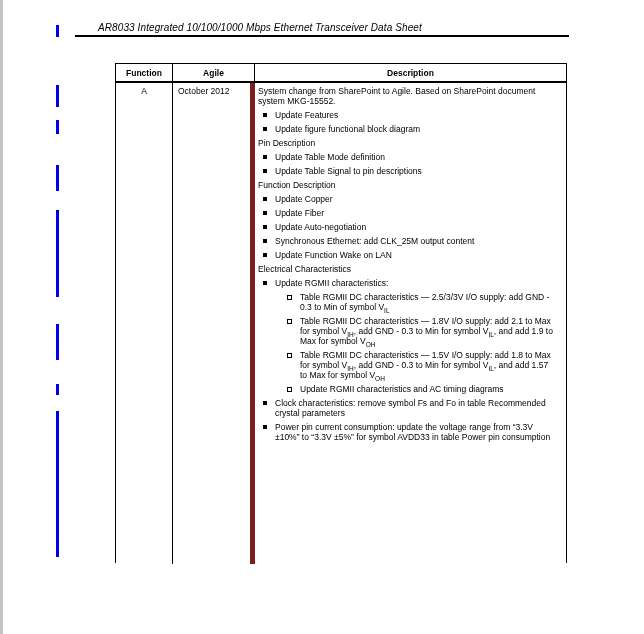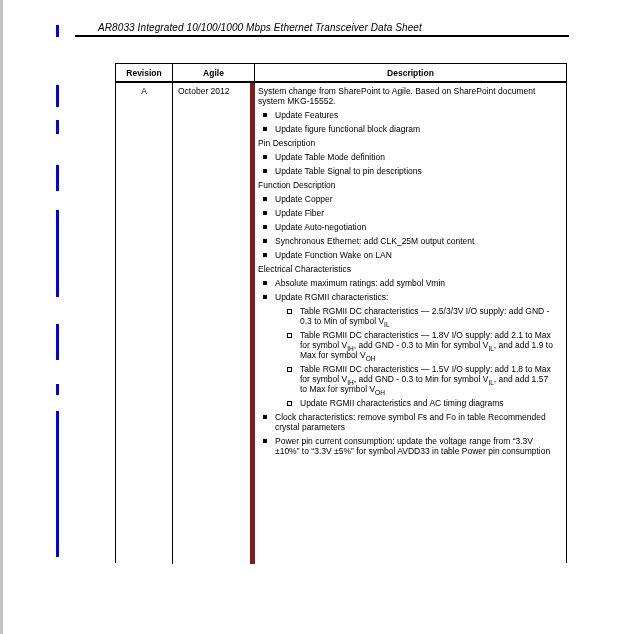--- a/index.html
+++ b/index.html
@@ -59,42 +59,41 @@
     <div class="change-bar" style="top: 120px; height: 14px; background: rgb(0, 0, 238);"></div>
     <div class="change-bar" style="top: 165px; height: 26px; background: rgb(0, 0, 238);"></div>
     <div class="change-bar" style="top: 210px; height: 87px; background: rgb(0, 0, 238);"></div>
     <div class="change-bar" style="top: 324px; height: 36px; background: rgb(0, 0, 238);"></div>
     <div class="change-bar" style="top: 384px; height: 11px; background: rgb(0, 0, 238);"></div>
     <div class="change-bar" style="top: 411px; height: 146px; background: rgb(0, 0, 238);"></div>
   </div>
 
 <div class="rev-table">
   <div class="thead">
-    <div class="th col-rev">Revision</div>
+    <div class="th col-rev">Function</div>
     <div class="th col-date">Agile</div>
     <div class="th col-desc">Description</div>
   </div>
   <div class="tbody">
     <div class="td td-rev">A</div>
     <div class="td td-date">October 2012</div>
     <div class="td td-desc items">
         <div class="item para"><span>System change from SharePoint to Agile. Based on SharePoint document system MKG-15552.</span></div>
         <div class="item bullet"><span class="marker-sq"></span><span>Update Features</span></div>
         <div class="item bullet"><span class="marker-sq"></span><span>Update figure functional block diagram</span></div>
         <div class="item heading"><span>Pin Description</span></div>
         <div class="item bullet"><span class="marker-sq"></span><span>Update Table Mode definition</span></div>
         <div class="item bullet"><span class="marker-sq"></span><span>Update Table Signal to pin descriptions</span></div>
         <div class="item heading"><span>Function Description</span></div>
         <div class="item bullet"><span class="marker-sq"></span><span>Update Copper</span></div>
         <div class="item bullet"><span class="marker-sq"></span><span>Update Fiber</span></div>
         <div class="item bullet"><span class="marker-sq"></span><span>Update Auto-negotiation</span></div>
         <div class="item bullet"><span class="marker-sq"></span><span>Synchronous Ethernet: add CLK_25M output content</span></div>
         <div class="item bullet"><span class="marker-sq"></span><span>Update Function Wake on LAN</span></div>
         <div class="item heading"><span>Electrical Characteristics</span></div>
-        <div class="item bullet"><span class="marker-sq"></span><span>Absolute maximum ratings: add symbol Vmin</span></div>
         <div class="item bullet"><span class="marker-sq"></span><span>Update RGMII characteristics:</span></div>
         <div class="item sub-bullet"><span class="marker-osq"></span><span>Table RGMII DC characteristics — 2.5/3/3V I/O supply: add GND - 0.3 to Min of symbol V<sub>IL</sub></span></div>
         <div class="item sub-bullet"><span class="marker-osq"></span><span>Table RGMII DC characteristics — 1.8V I/O supply: add 2.1 to Max for symbol V<sub>IH</sub>, add GND - 0.3 to Min for symbol V<sub>IL</sub>, and add 1.9 to Max for symbol V<sub>OH</sub></span></div>
         <div class="item sub-bullet"><span class="marker-osq"></span><span>Table RGMII DC characteristics — 1.5V I/O supply: add 1.8 to Max for symbol V<sub>IH</sub>, add GND - 0.3 to Min for symbol V<sub>IL</sub>, and add 1.57 to Max for symbol V<sub>OH</sub></span></div>
         <div class="item sub-bullet"><span class="marker-osq"></span><span>Update RGMII characteristics and AC timing diagrams</span></div>
         <div class="item bullet"><span class="marker-sq"></span><span>Clock characteristics: remove symbol Fs and Fo in table Recommended crystal parameters</span></div>
         <div class="item bullet"><span class="marker-sq"></span><span>Power pin current consumption: update the voltage range from “3.3V ±10%” to “3.3V ±5%” for symbol AVDD33 in table Power pin consumption</span></div>
       </div>
   </div>
 </div>

